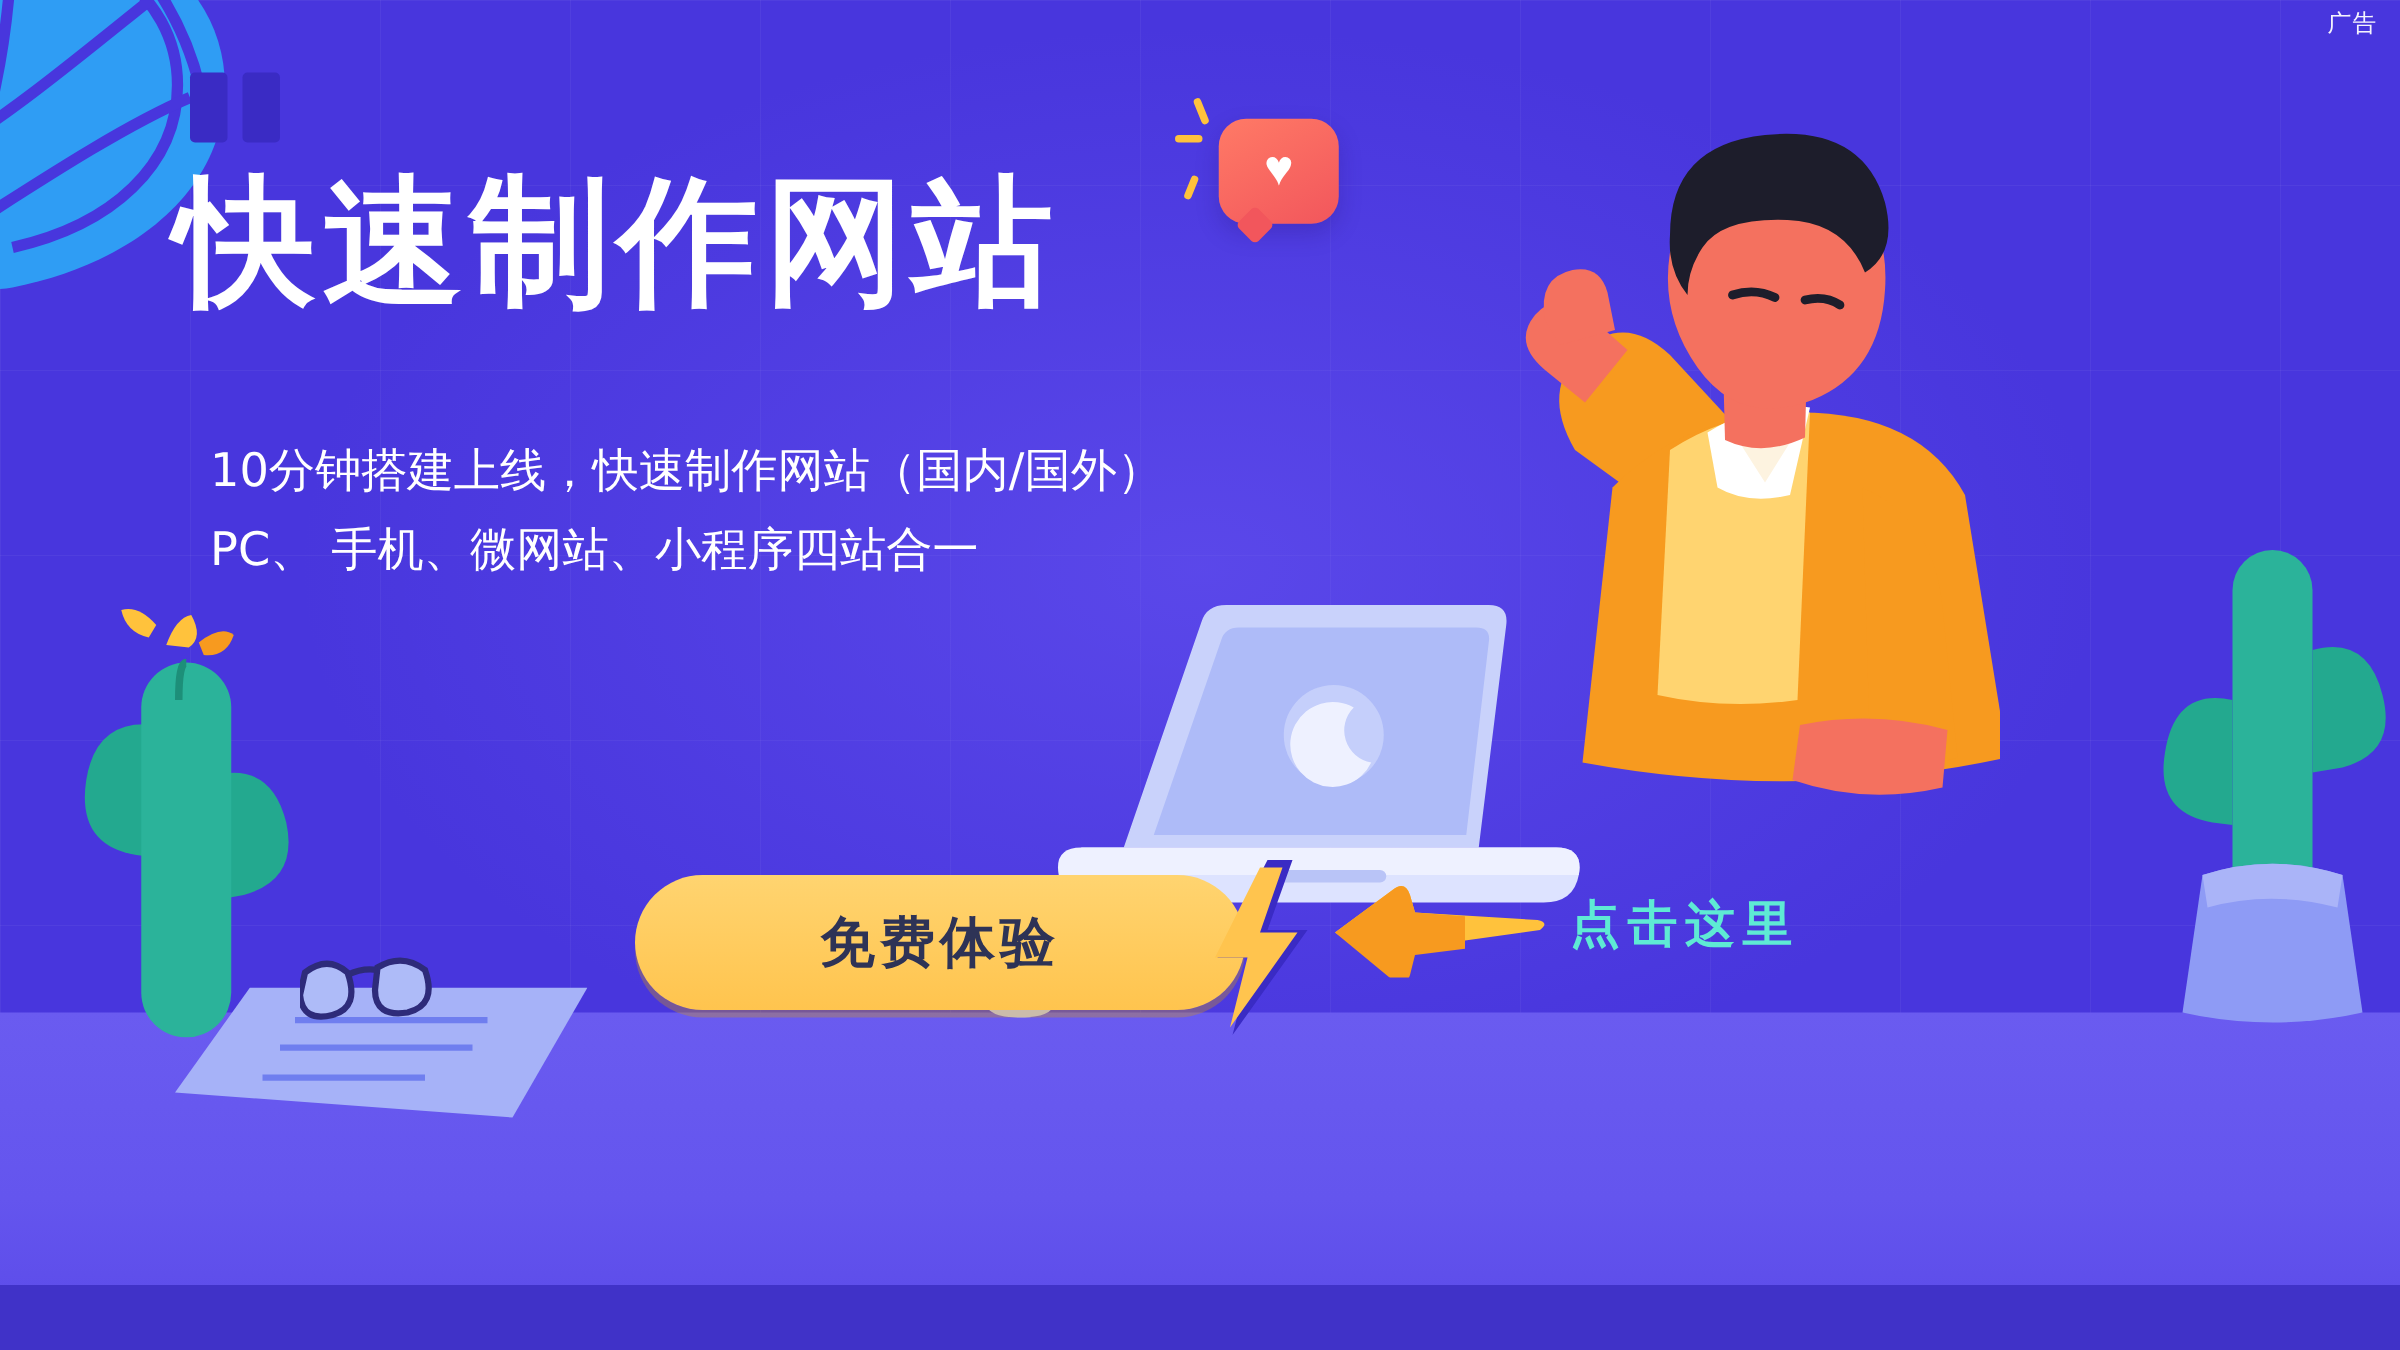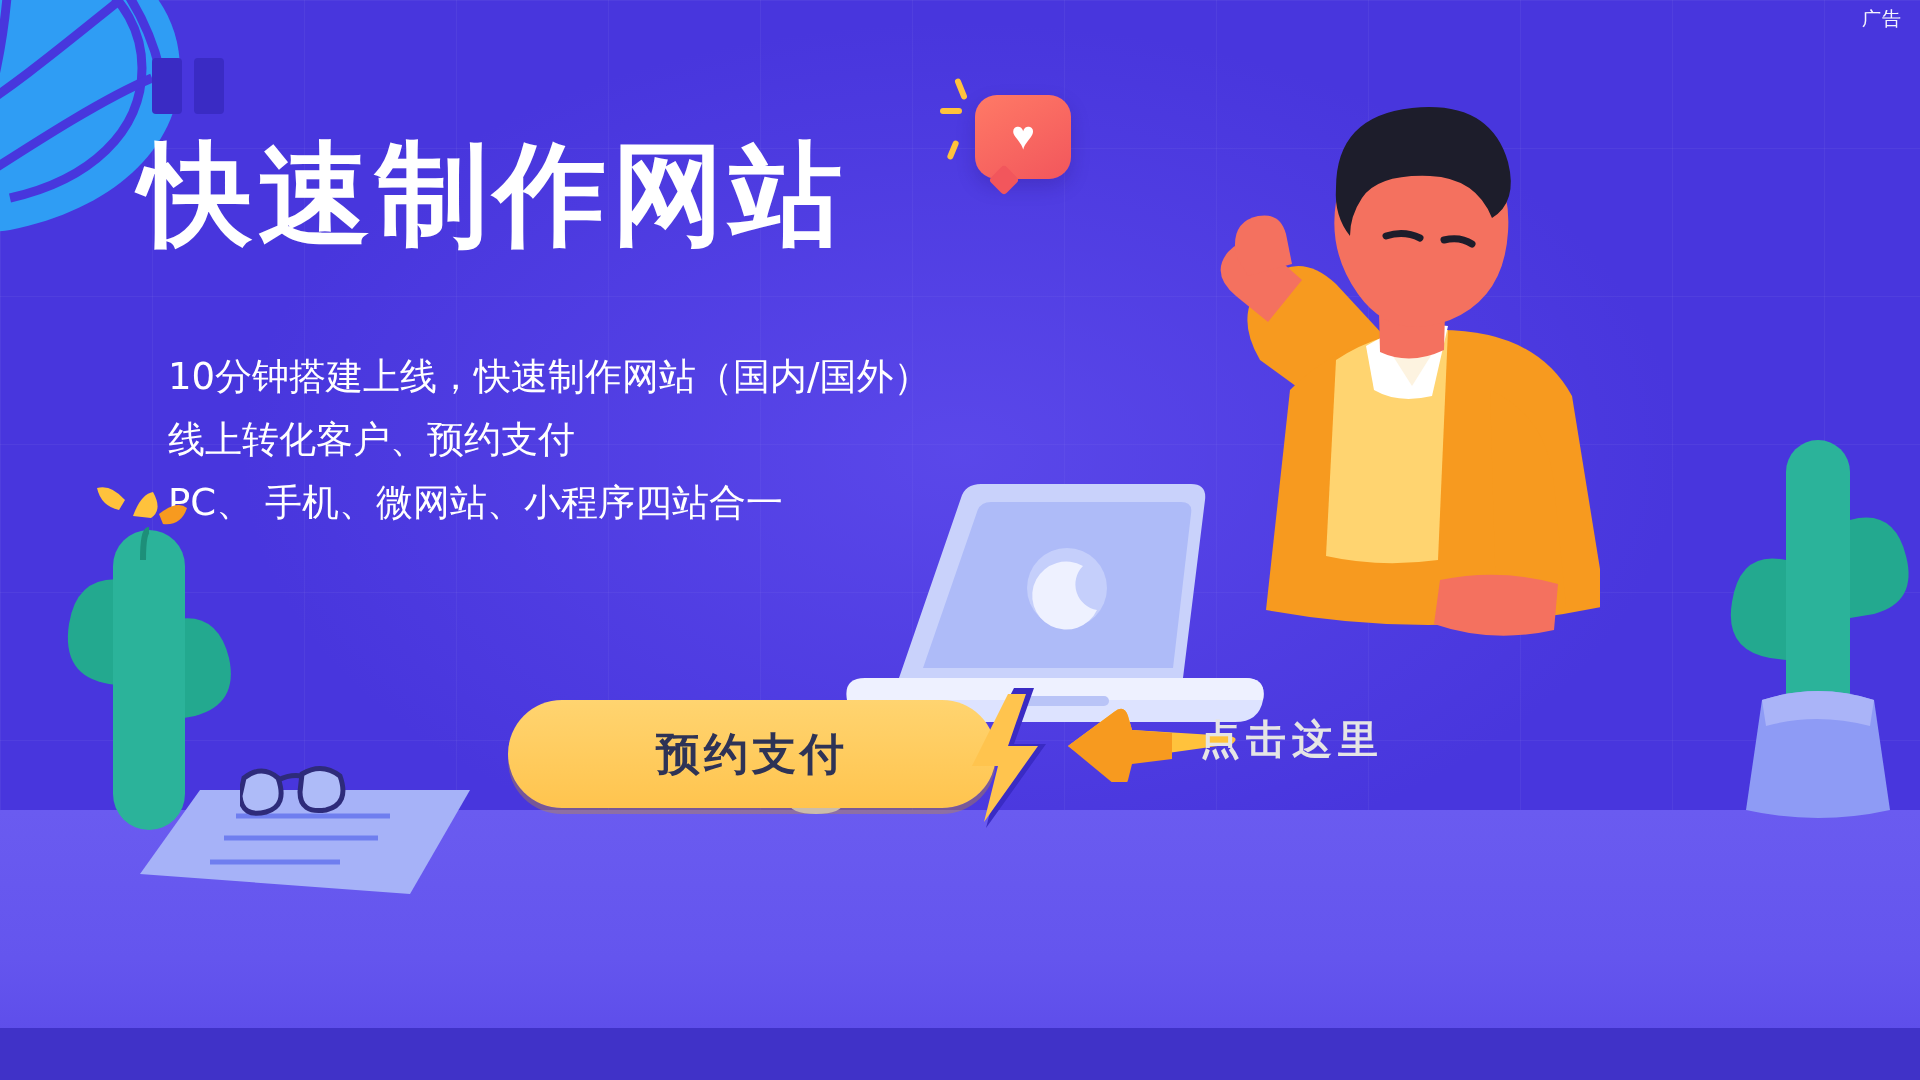--- a/index.html
+++ b/index.html
@@ -55,22 +55,22 @@
   .cta span{font-size:44px;font-weight:bold;color:#2e3356;letter-spacing:4px;
             font-family:"DejaVu Sans","Liberation Sans",sans-serif;}
 
   
   .bolt{position:absolute;left:968px;top:688px;width:84px;height:140px;}
 
   
   .arrow{position:absolute;left:1068px;top:706px;width:170px;height:76px;}
 
   
-  .clickhere{position:absolute;left:1200px;top:712px;
-             font-size:40px;font-weight:bold;color:#e5e5e5;letter-spacing:6px;
+  .clickhere{position:absolute;left:1256px;top:712px;
+             font-size:40px;font-weight:bold;color:#5eead4;letter-spacing:6px;
              white-space:nowrap;
              font-family:"DejaVu Sans","Liberation Sans",sans-serif;}
 
   
   .adlabel{position:absolute;right:18px;top:6px;font-size:19px;color:#ffffff;
            opacity:.95;letter-spacing:1px;
            font-family:"DejaVu Sans","Liberation Sans",sans-serif;text-align:right;}
 
   
   .heartbox{position:absolute;left:975px;top:95px;width:96px;height:84px;
@@ -129,21 +129,20 @@
     <i></i>
       <i></i>
   </div>
 
   <div class="adlabel">广告</div>
 
   <div class="headline">快速制作网站</div>
 
   <div class="bullets">
     <div class="line">10分钟搭建上线，快速制作网站（国内/国外）</div>
-    <div class="line">线上转化客户、预约支付</div>
     <div class="line">PC、 手机、微网站、小程序四站合一</div>
   </div>
 
   <svg class="cactusL" viewBox="0 0 200 360">
     <path d="M70,110 q-48,-6 -56,44 q-8,52 40,60 l16,2 Z" fill="#23a98f"></path>
     <path d="M118,150 q44,-10 56,38 q10,46 -34,58 l-22,4 Z" fill="#23a98f"></path>
     <rect x="58" y="60" width="72" height="300" rx="36" fill="#2bb39a"></rect>
     <path d="M94,60 q-6,0 -6,30" stroke="#1d8f79" stroke-width="6" fill="none"></path>
     <path d="M78,46 q8,-22 20,-24 q10,18 -2,26 z" fill="#ffc23c"></path>
     <path d="M104,44 q18,-14 28,-6 q-6,18 -24,16 z" fill="#f79a1f"></path>
@@ -213,21 +212,21 @@
     <path d="M70,72 L200,72" stroke="#6f7eef" stroke-width="5"></path>
   </svg>
 
   <svg class="glasses" viewBox="0 0 130 70">
     <path d="M4,18 q18,-14 34,0 q10,28 -12,34 q-24,6 -26,-16 z" fill="#aebbf8" stroke="#2e2b7a" stroke-width="5"></path>
     <path d="M62,14 q20,-12 38,2 q10,28 -14,34 q-26,4 -26,-18 z" fill="#aebbf8" stroke="#2e2b7a" stroke-width="5"></path>
     <path d="M38,20 q12,-6 24,-4" stroke="#2e2b7a" stroke-width="5" fill="none"></path>
   </svg>
 
   <div class="cta">
-    <span>预约支付</span>
+    <span>免费体验</span>
   </div>
 
   <svg class="bolt" viewBox="0 0 84 140">
     <path d="M46,0 L6,78 L34,78 L18,140 L78,56 L46,56 L66,0 Z" fill="#3a2bc4"></path>
     <path d="M40,6 L4,78 L30,78 L16,134 L70,58 L40,58 L58,6 Z" fill="#ffc44e"></path>
   </svg>
 
   <svg class="arrow" viewBox="0 0 170 76">
     <path d="M0,40 L46,6 q10,-8 14,4 l4,14 l98,6 q10,2 2,8 l-100,14 l-4,16 q-4,12 -14,4 Z" fill="#ffc23c"></path>
     <path d="M0,40 L46,6 q10,-8 14,4 l4,14 l40,3 l0,26 l-40,5 l-4,16 q-4,12 -14,4 Z" fill="#f79a1f"></path>

